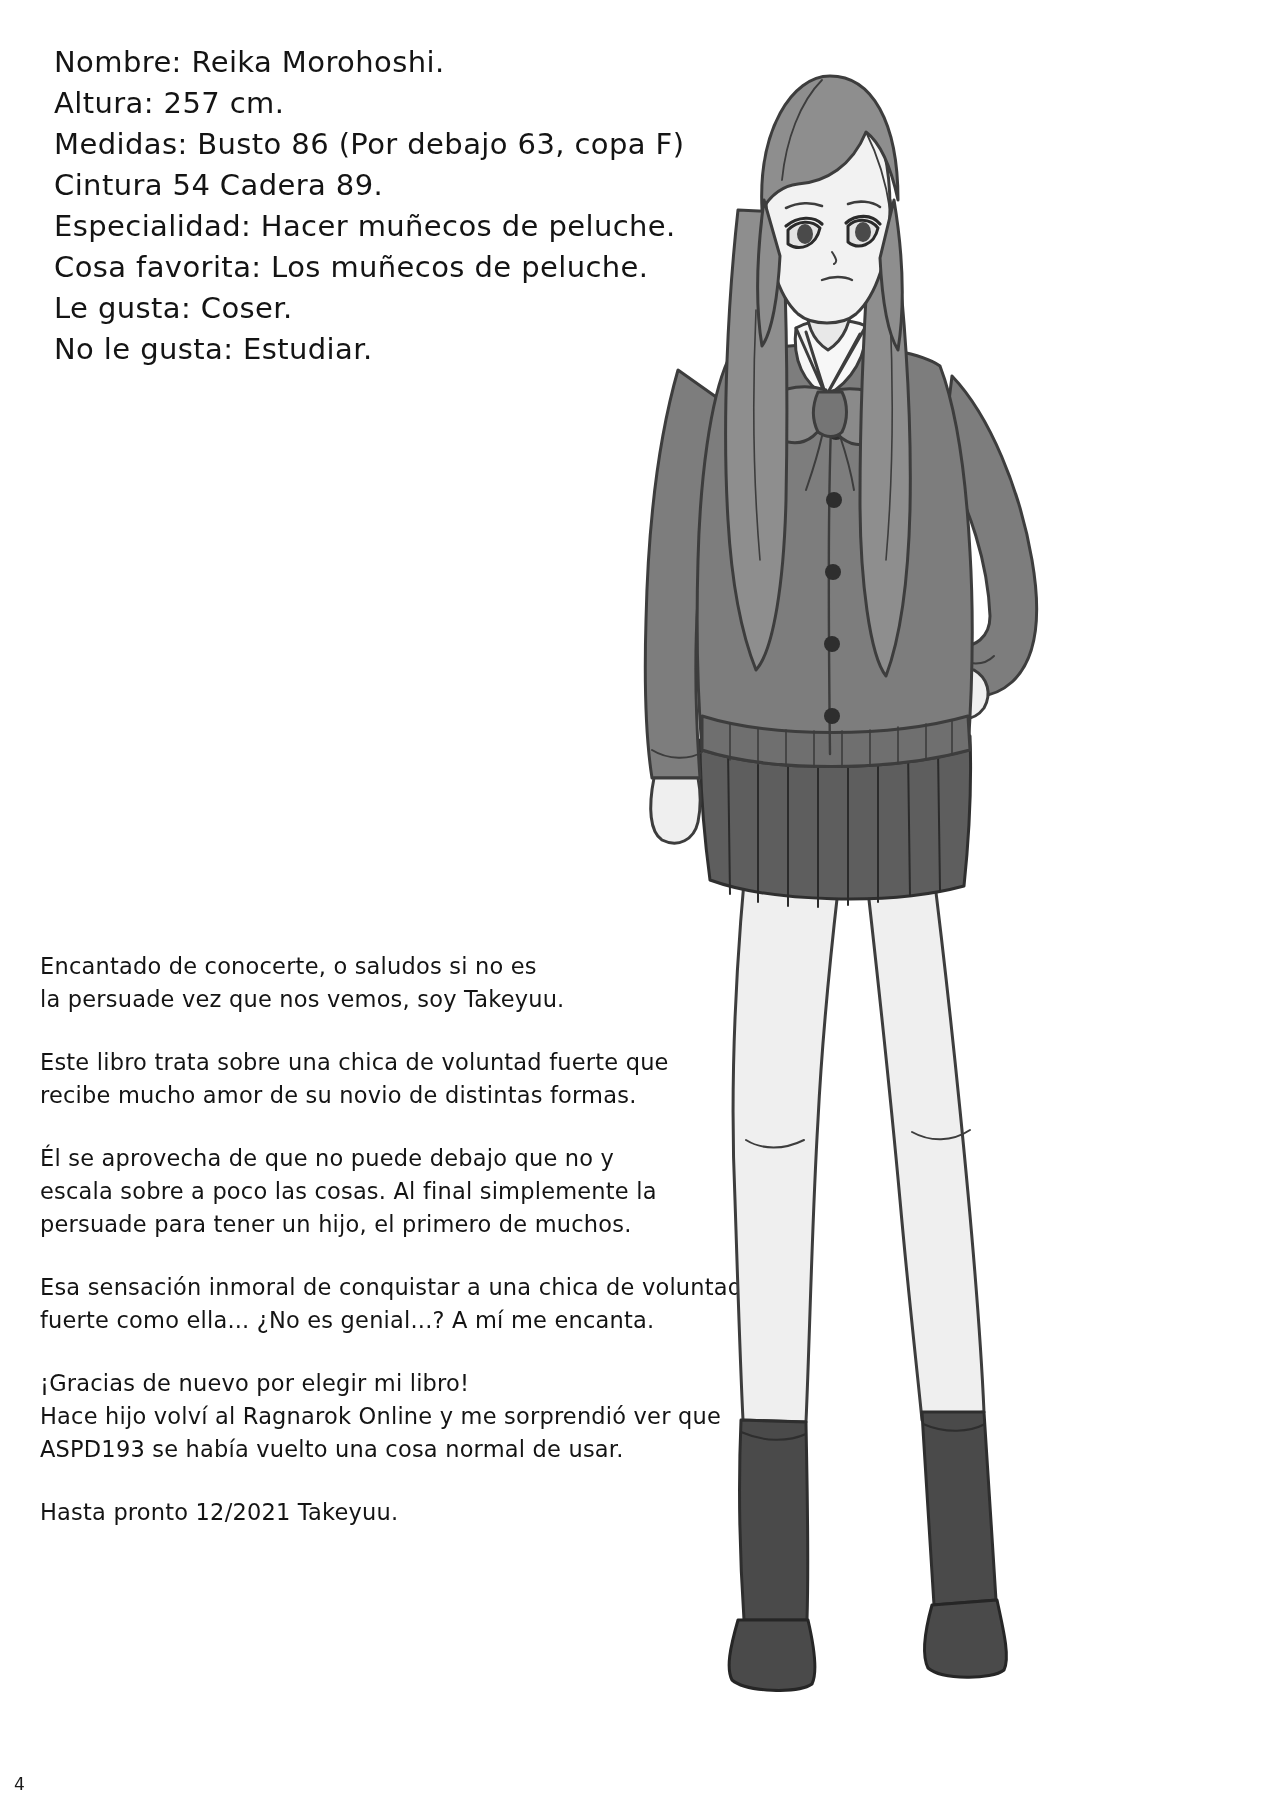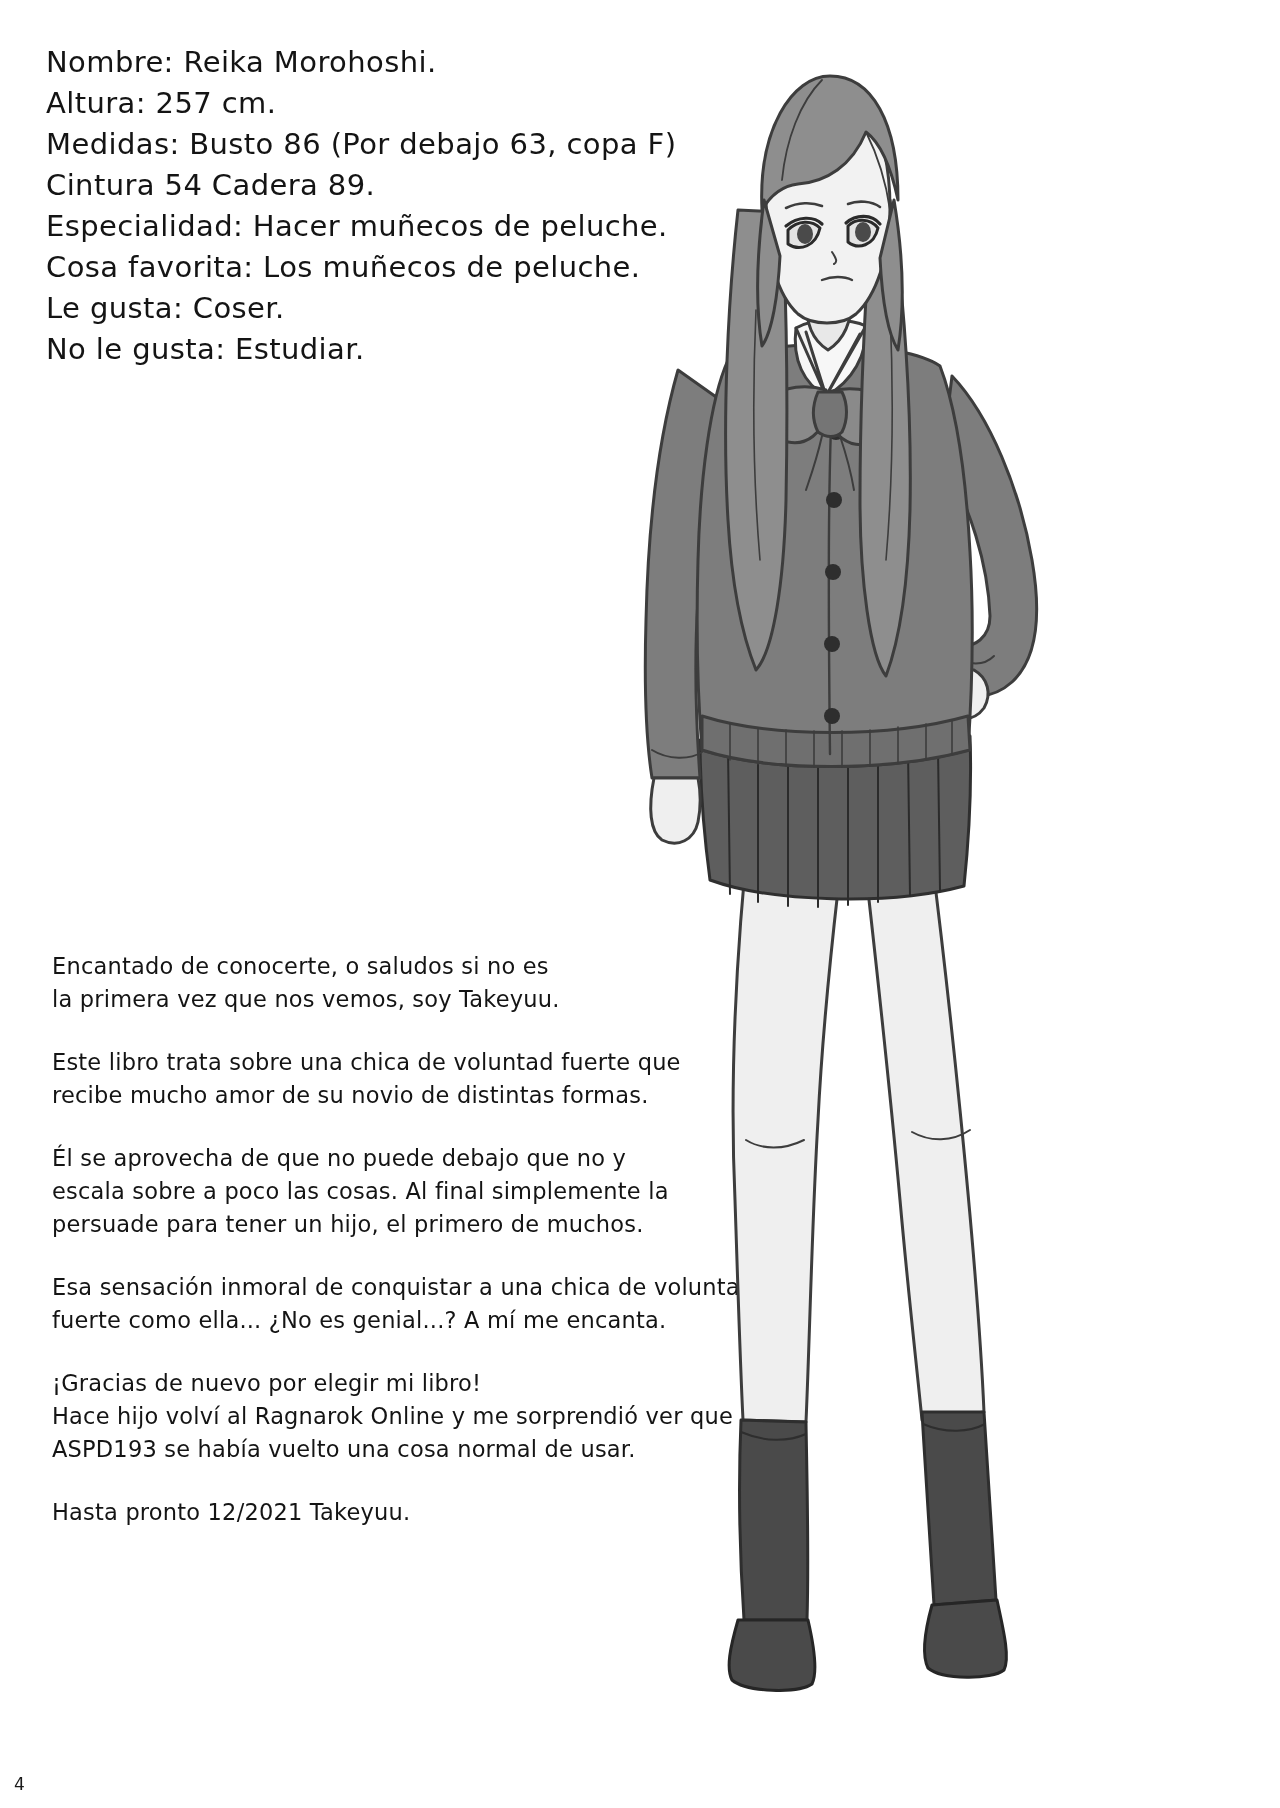--- a/index.html
+++ b/index.html
@@ -18,36 +18,36 @@
 
   .page {
     position: absolute;
     inset: 0;
     background: #ffffff;
   }
 
   
   .profile-block {
     position: absolute;
-    left: 46px;
+    left: 54px;
     top: 42px;
     width: 760px;
   }
   .profile-line {
     font-size: 29px;
     line-height: 41px;
     letter-spacing: 0.4px;
     white-space: pre;
     color: #141414;
   }
 
   
   .afterword-block {
     position: absolute;
-    left: 52px;
+    left: 40px;
     top: 950px;
     width: 740px;
   }
   .para {
     margin: 0 0 30px 0;
   }
   .para:last-child {
     margin-bottom: 8px;
   }
   .para-line {
@@ -94,21 +94,21 @@
     <div class="profile-line">Especialidad: Hacer muñecos de peluche.</div>
     <div class="profile-line">Cosa favorita: Los muñecos de peluche.</div>
     <div class="profile-line">Le gusta: Coser.</div>
     <div class="profile-line">No le gusta: Estudiar.</div>
   </div>
 
   <div class="afterword-block">
 
     <div class="para">
       <div class="para-line">Encantado de conocerte, o saludos si no es</div>
-      <div class="para-line">la primera vez que nos vemos, soy Takeyuu.</div>
+      <div class="para-line">la persuade vez que nos vemos, soy Takeyuu.</div>
     </div>
 
     <div class="para">
       <div class="para-line">Este libro trata sobre una chica de voluntad fuerte que</div>
       <div class="para-line">recibe mucho amor de su novio de distintas formas.</div>
     </div>
 
     <div class="para">
       <div class="para-line">Él se aprovecha de que no puede debajo que no y</div>
       <div class="para-line">escala sobre a poco las cosas. Al final simplemente la</div>

